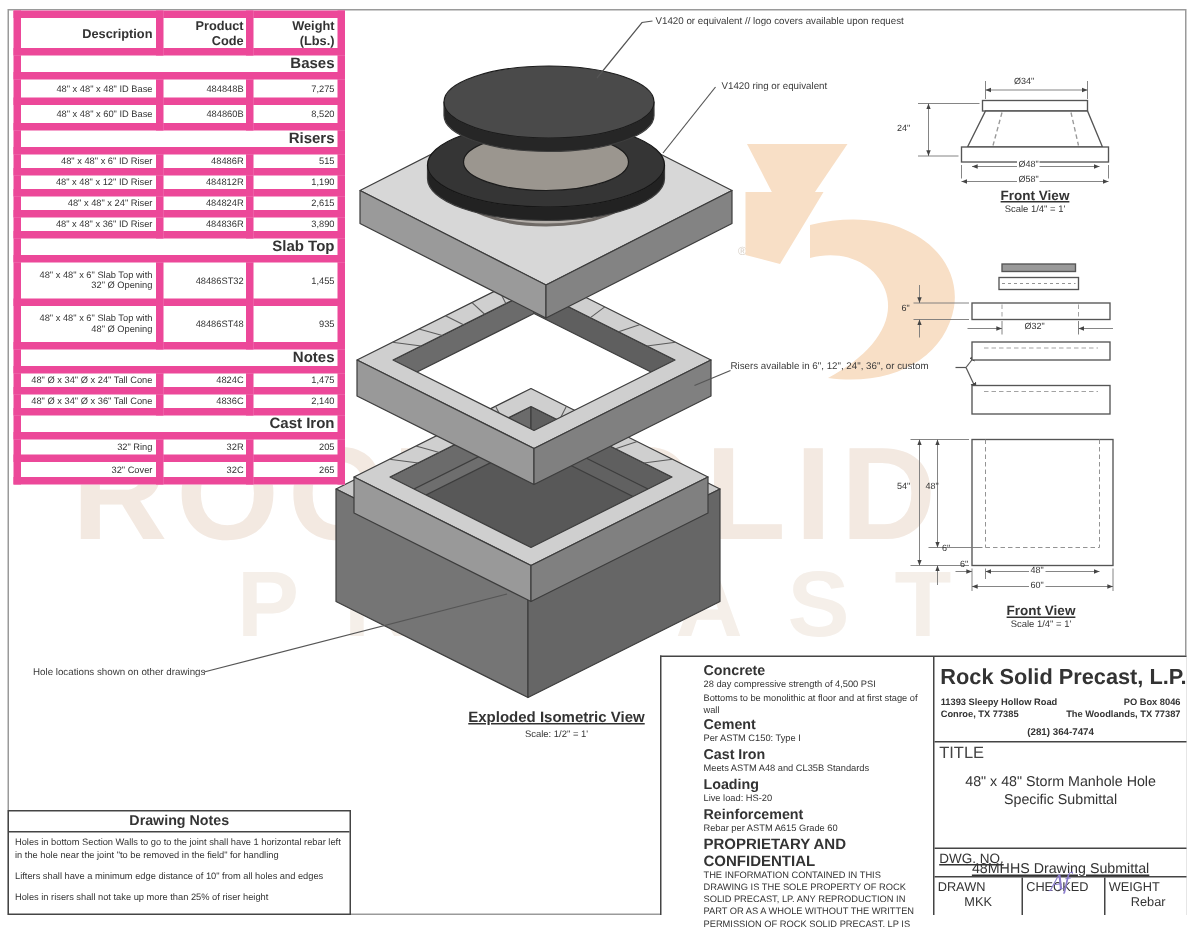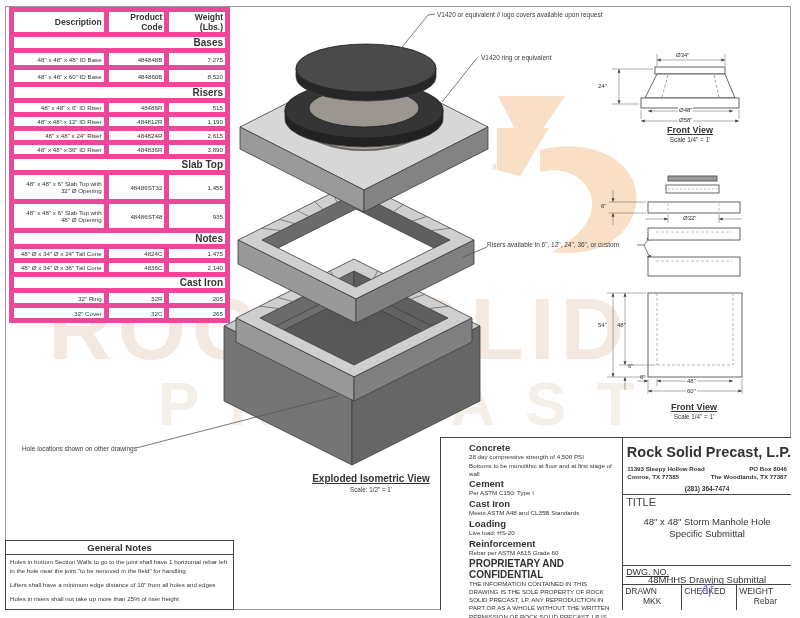--- a/index.html
+++ b/index.html
@@ -340,21 +340,21 @@
         </tr>
     <tr>
           <td class="c" style="height:15px">32" Cover</td>
           <td class="c">32C</td>
           <td class="c">265</td>
         </tr>
   </tbody>
     </table>
 
   <div class="gnotes">
-    <div class="ttl">General Notes</div>
+    <div class="ttl">Drawing Notes</div>
     <div class="body">
       <p>Holes in bottom Section Walls to go to the joint shall have 1 horizontal rebar left in the hole near the joint "to be removed in the field" for handling</p>
       <p>Lifters shall have a minimum edge distance of 10" from all holes and edges</p>
       <p>Holes in risers shall not take up more than 25% of riser height</p>
     </div>
   </div>
 
   <div class="bottom">
     <div class="specs">
       <h3>Concrete</h3>

